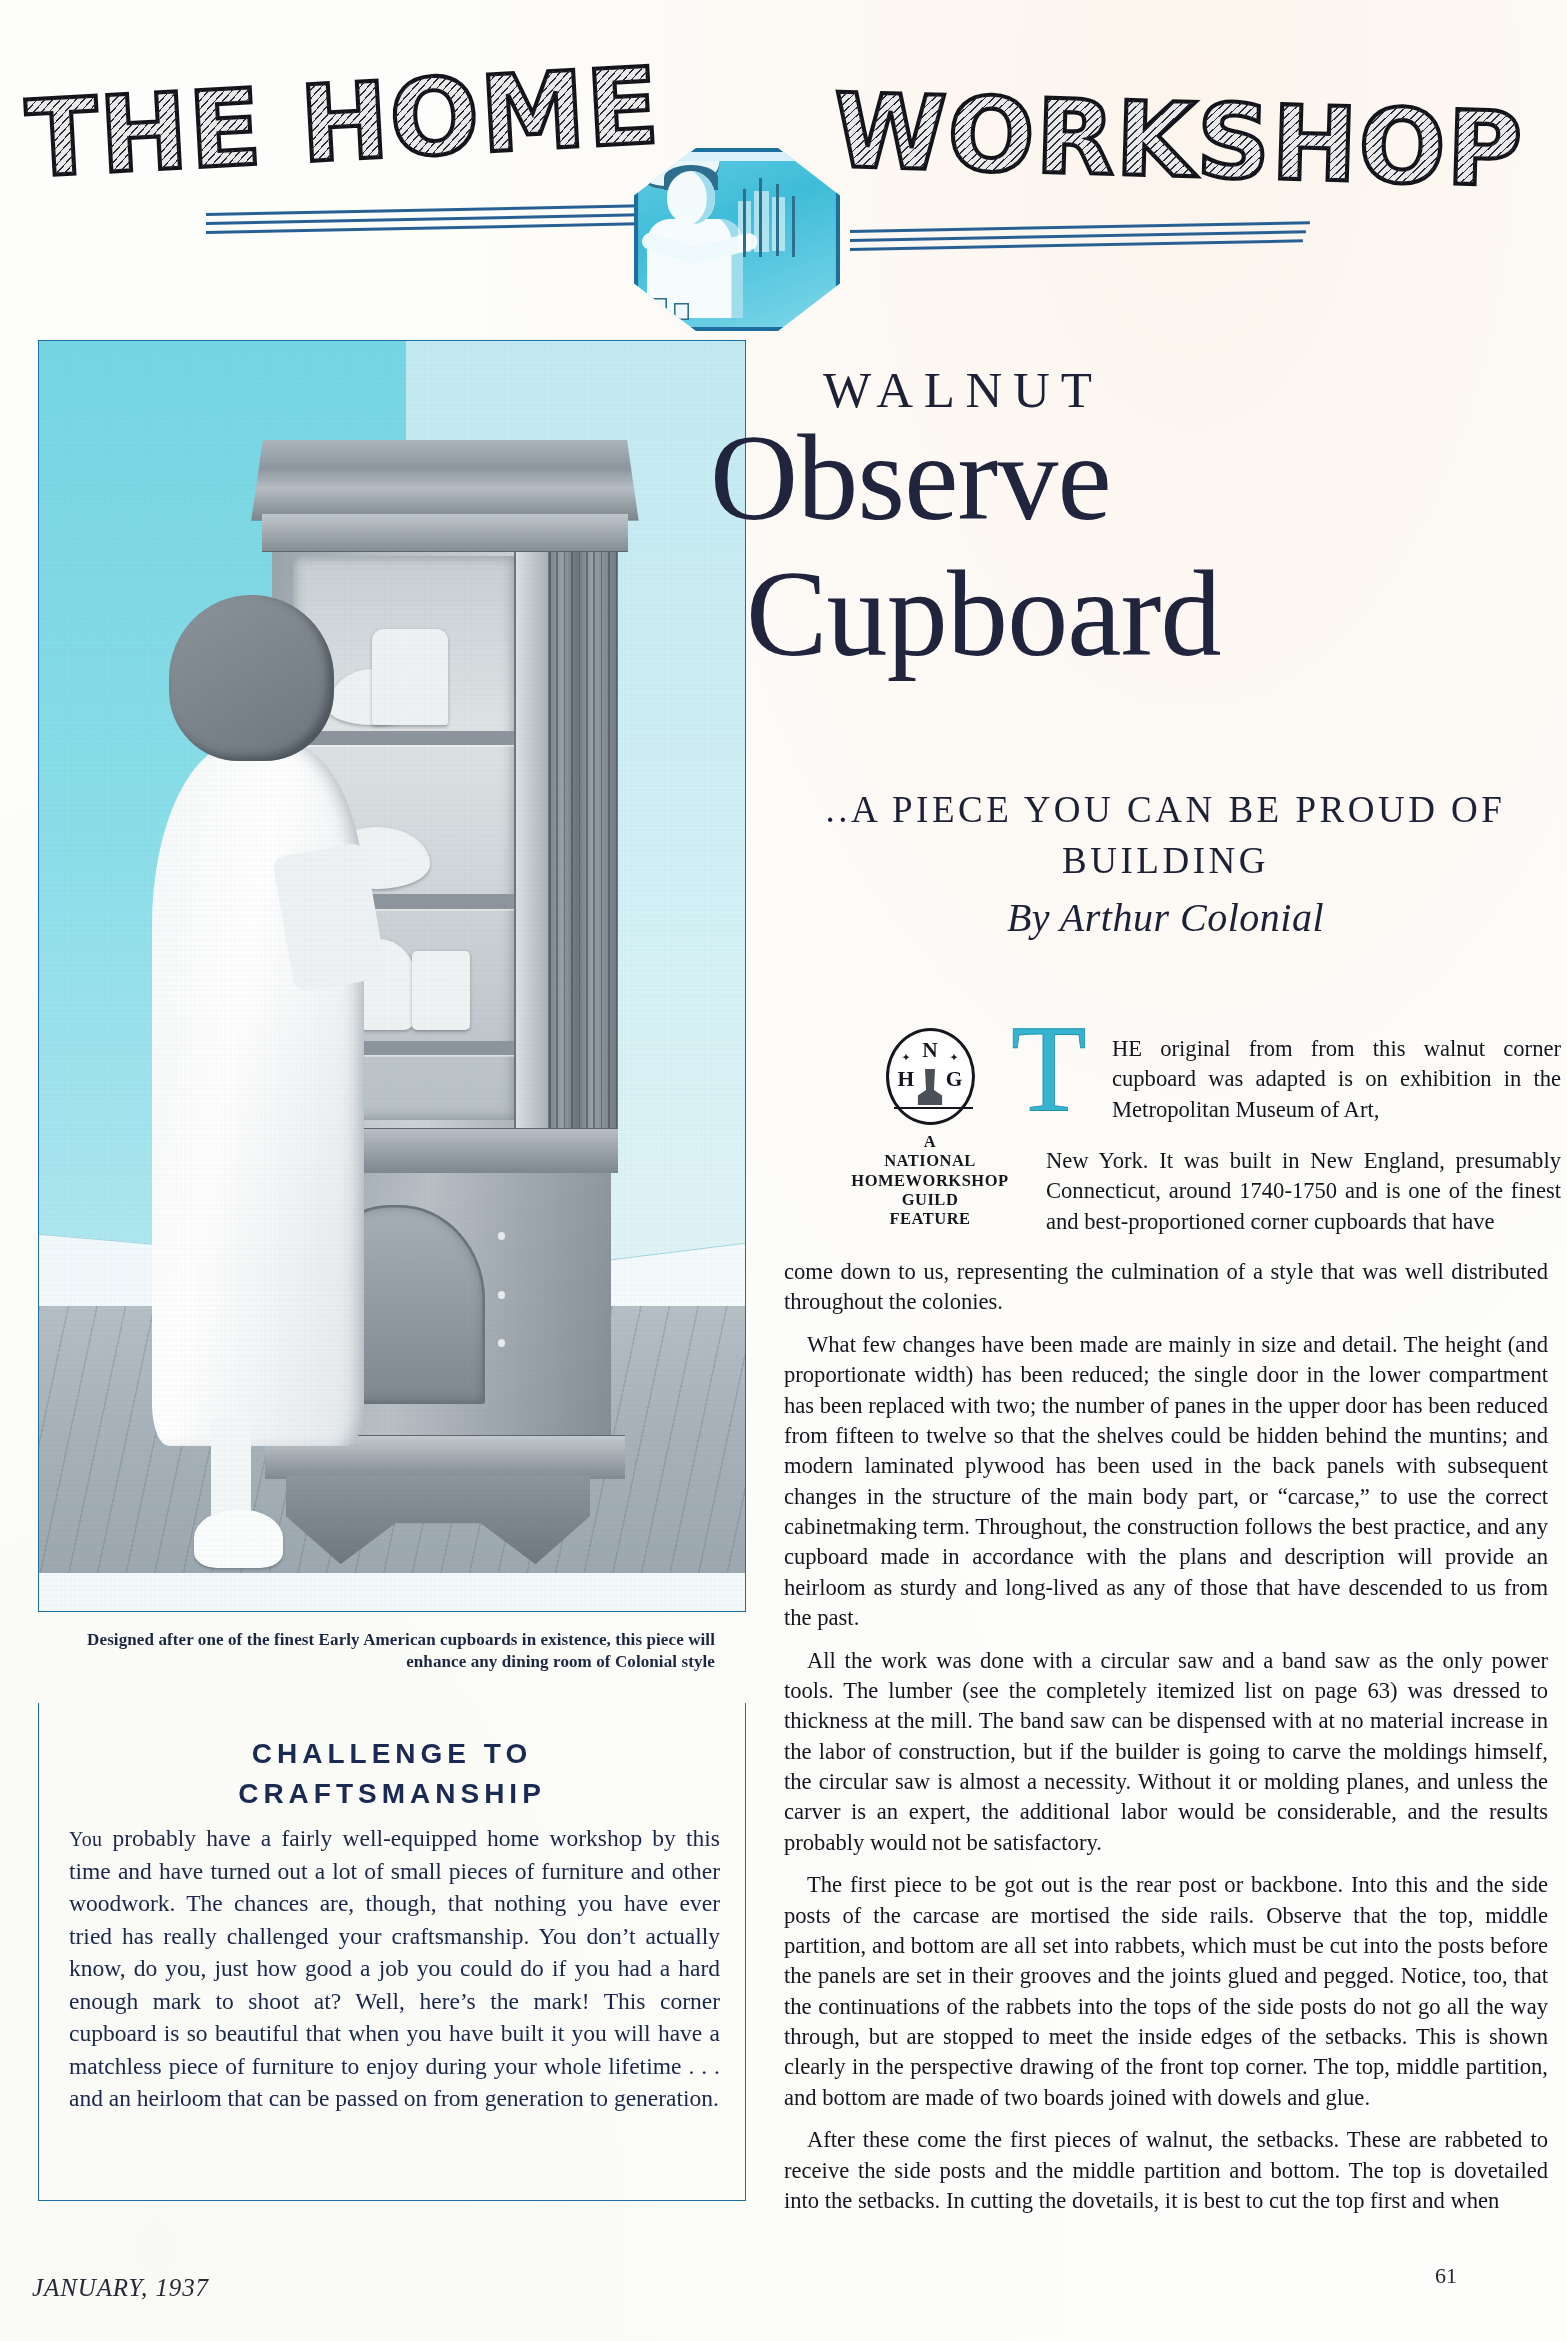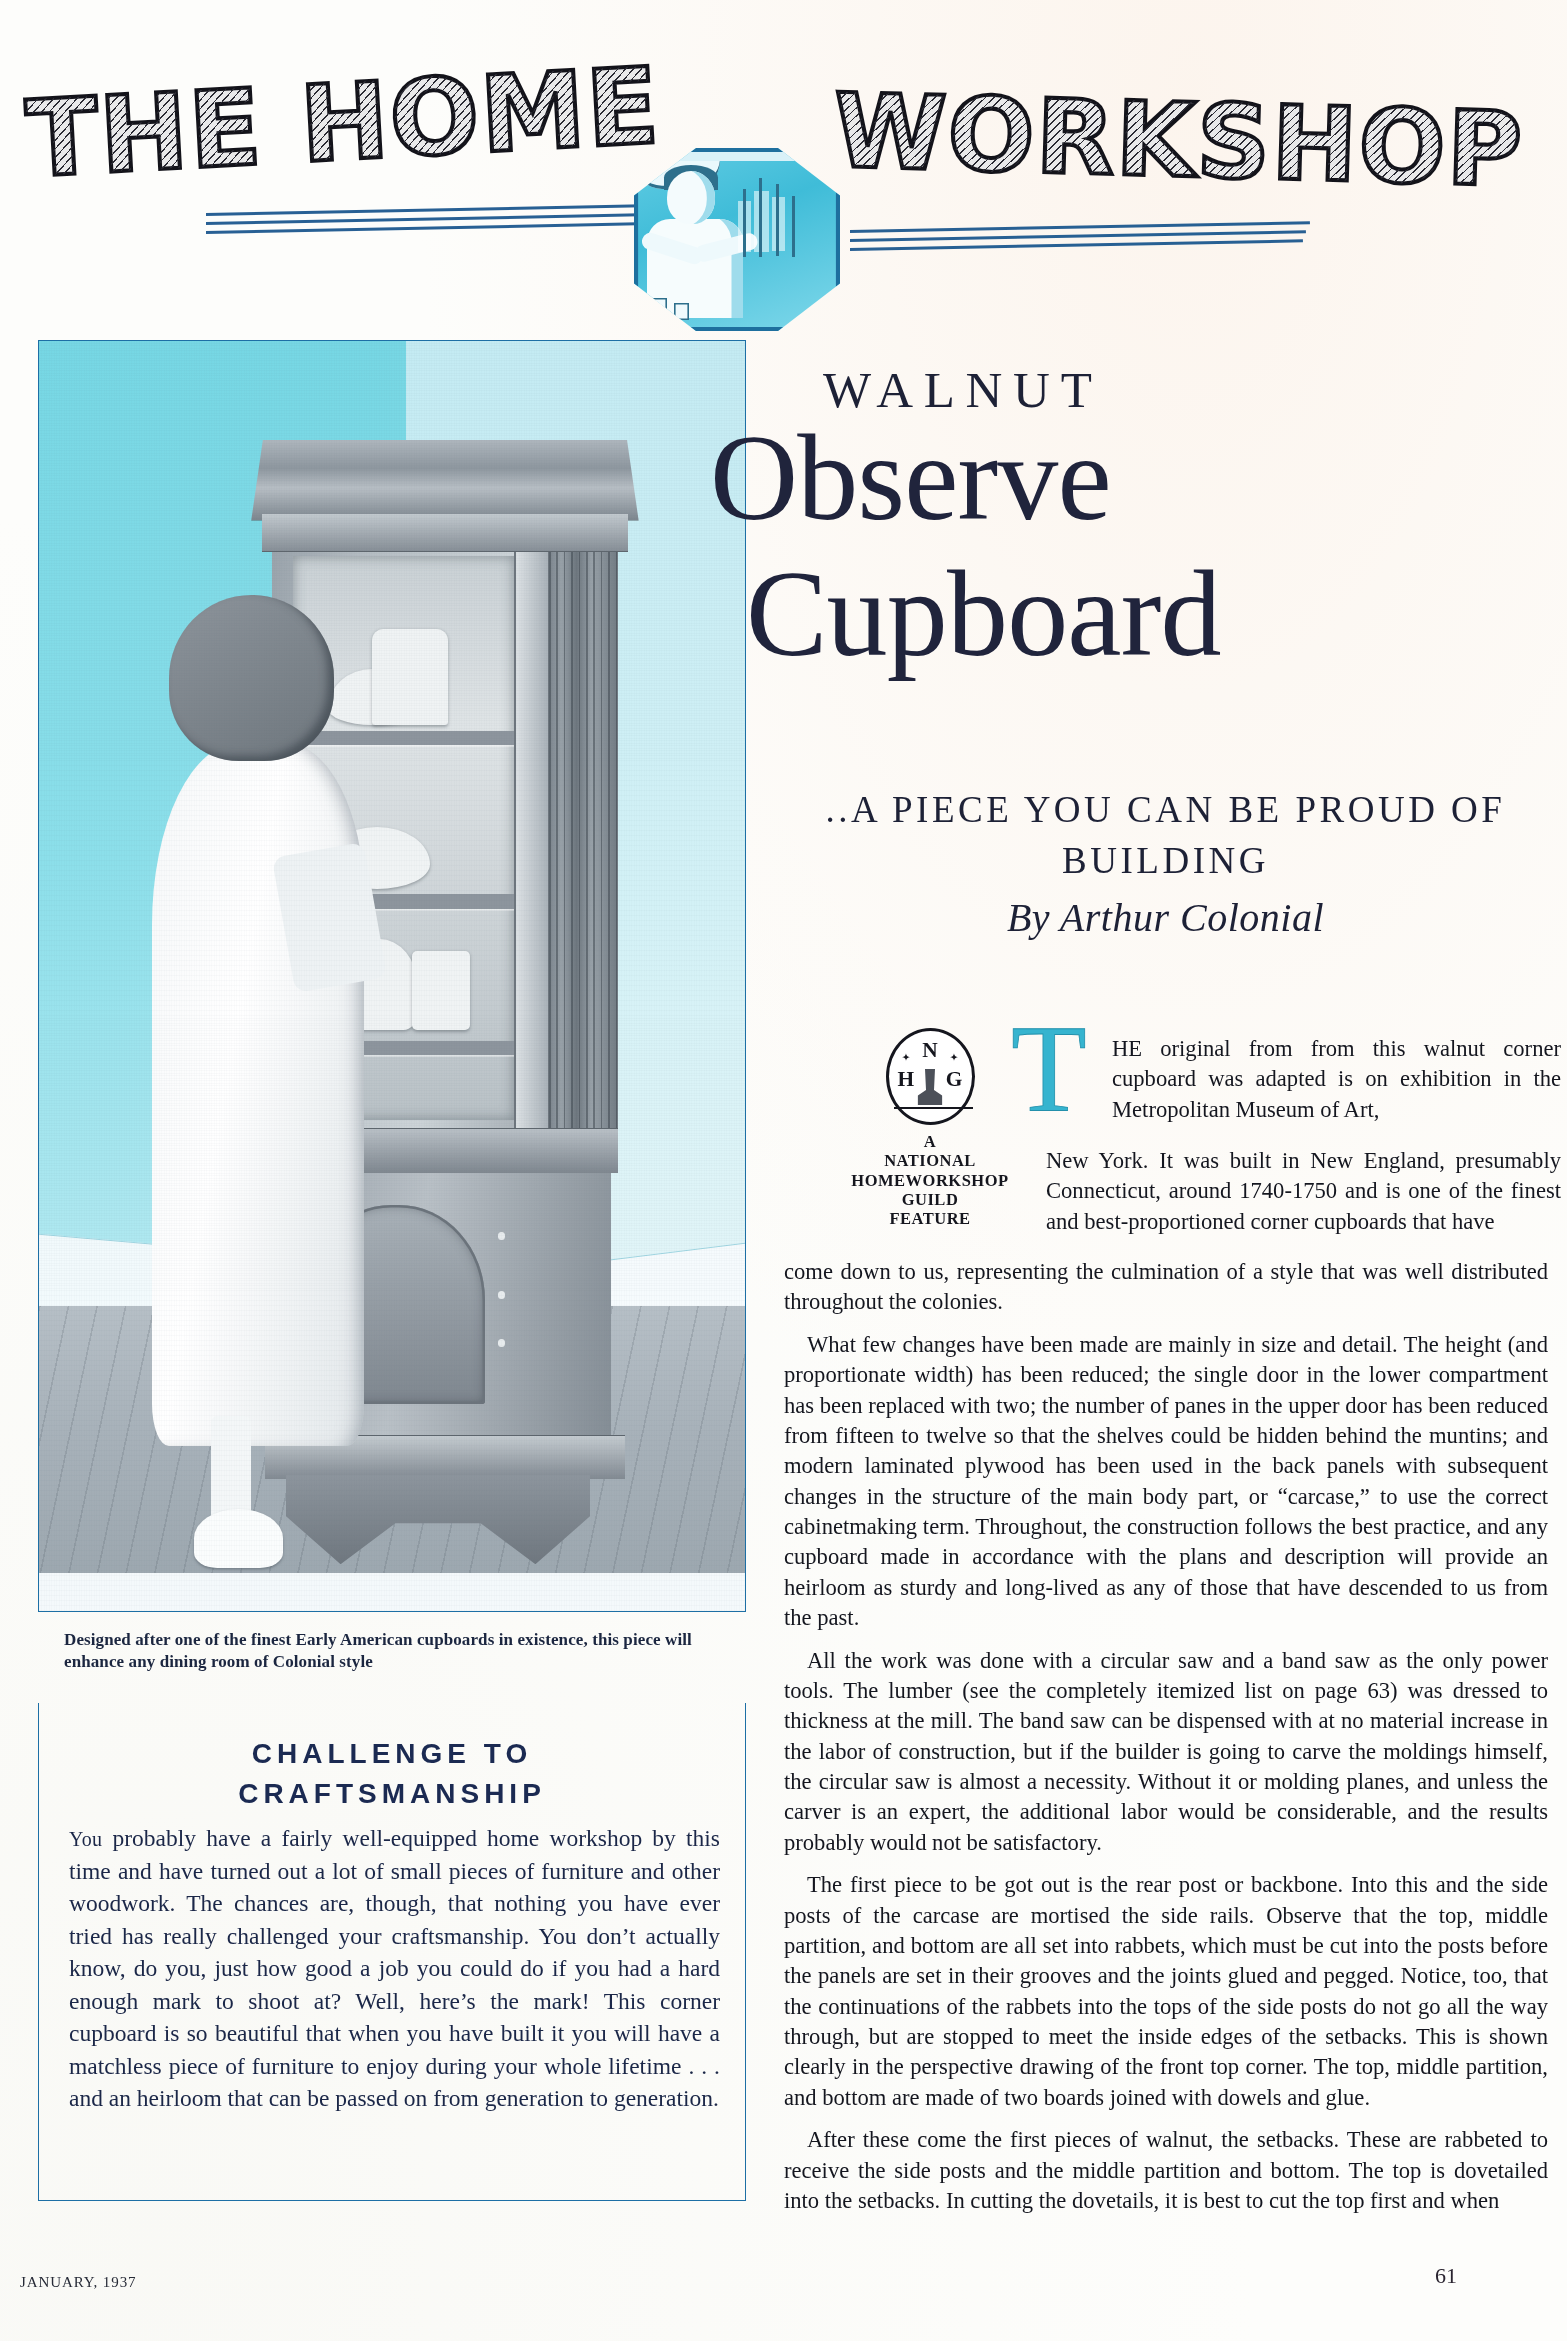--- a/index.html
+++ b/index.html
@@ -199,20 +199,21 @@
         repeating-linear-gradient(90deg, rgba(70,90,105,.07) 0 0.8px, rgba(255,255,255,0) 0.8px 2.5px); }
 
   
   .caption{
     position:absolute; left:64px; top:1629px; width:651px;
     font-family:"Liberation Serif", serif;
     font-size:17px; line-height:1.30;
     font-weight:700;
     color:#1b2640;
     letter-spacing:0.1px;
+    text-align:right;
   }
   .left-box{
     position:absolute; left:38px; top:1703px; width:708px; height:498px;
     border:1.6px solid #1d6fa5; border-top:none;
   }
   .ch-head{
     position:absolute; left:38px; top:1734px; width:708px;
     text-align:center;
     font-family:"Liberation Sans", sans-serif;
     font-weight:700;
@@ -227,23 +228,24 @@
     font-size:23.5px;
     line-height:1.385;
     color:#1b2748;
     text-align:justify;
     text-justify:inter-word;
     hyphens:none;
   }
   .ch-body .sc{ font-size:20px; letter-spacing:0.3px; }
 
   .footer-date{
-    position:absolute; left:20px; top:2274px;
-    font-family:"Liberation Serif", serif;
-    font-size:15px; letter-spacing:0.9px; color:#262a36;
+    position:absolute; left:32px; top:2274px;
+    font-family:"Liberation Serif", serif;
+    font-size:25px; letter-spacing:0.9px; color:#262a36;
+    font-style:italic;
   }
   .page-num{
     position:absolute; left:1435px; top:2263px;
     font-family:"Liberation Serif", serif;
     font-size:22px; color:#2a2430;
   }
 
   
   .t-walnut{
     position:absolute; left:823px; top:361px;

